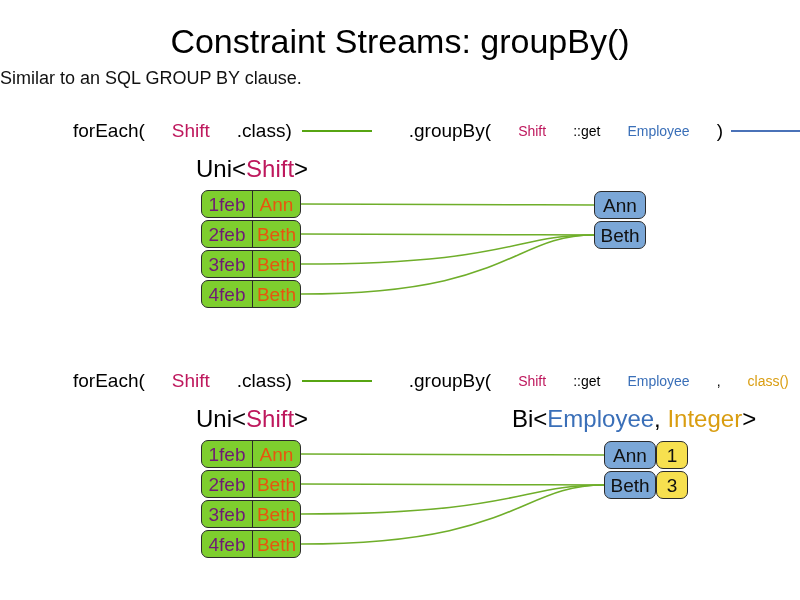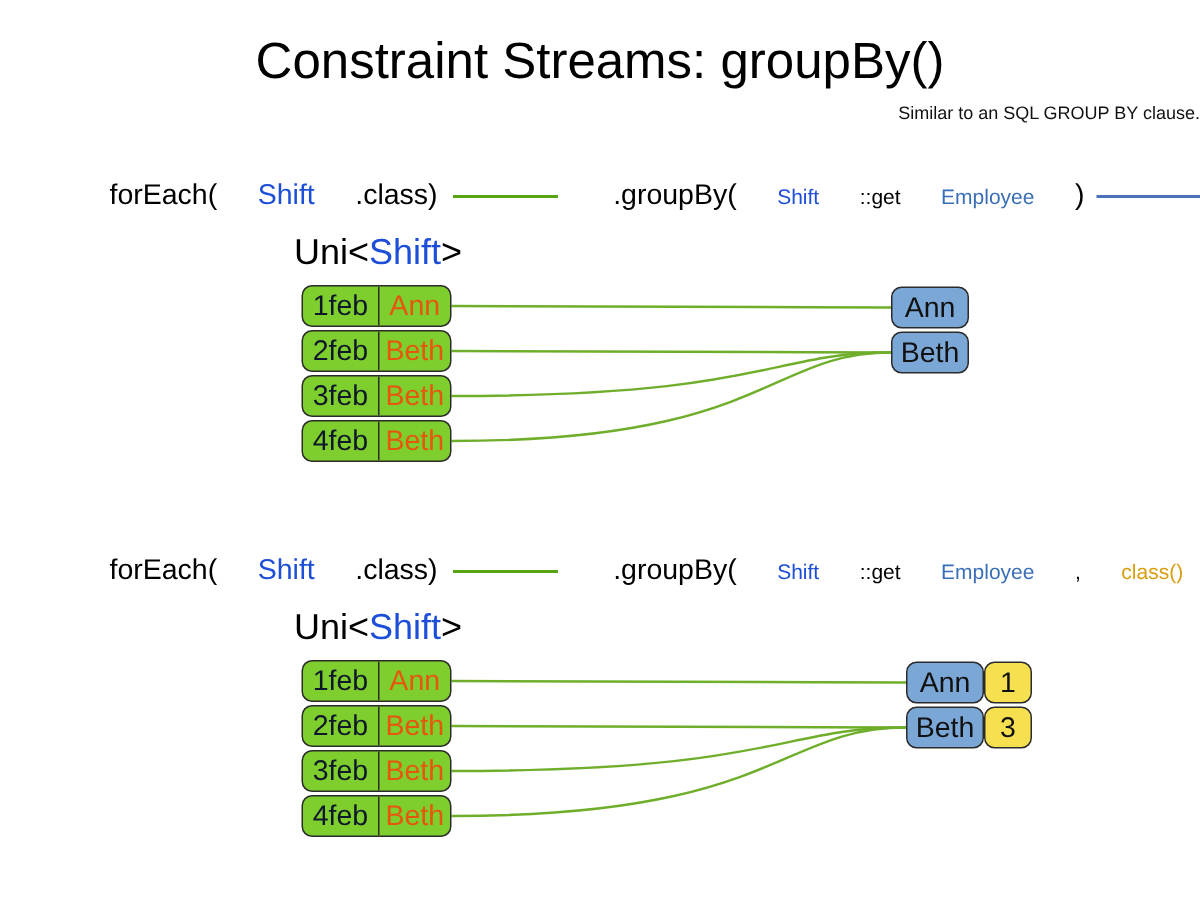--- a/index.html
+++ b/index.html
@@ -40,39 +40,39 @@
     font-weight: normal;
     letter-spacing: 0px;
     color: #000;
     white-space: nowrap;
   }
   .subtitle {
     position: absolute;
     left: 0;
     top: 68px;
     width: 800px;
-    text-align: right;
-    font-size: 12px;
+    text-align: left;
+    font-size: 18px;
     color: #111;
     white-space: nowrap;
   }
 
   
   .code-row {
     position: absolute;
     left: 46px;
     height: 26px;
     display: flex;
     align-items: center;
     font-size: 19px;
     white-space: nowrap;
   }
   .code-row .seg { display: inline-block; margin-left: 27px; }
   .sm { font-size: 14px; }
-  .g  { color: #1d4ed8; }
+  .g  { color: #be185d; }
   .b  { color: #3a6fb8; }
   .o  { color: #d99d10; }
   .k  { color: #000000; }
   .dots {
     font-size: 19px;
     color: #000;
     letter-spacing: 1px;
   }
   .conn {
     display: inline-block;
@@ -106,21 +106,21 @@
     box-sizing: border-box;
     display: flex;
     align-items: center;
     justify-content: center;
     font-size: 19px;
     line-height: 1;
   }
   .cell.divider { border-right: 1.6px solid #2b2b2b; }
 
   .card.shift { background: #7ece2e; }
-  .card.shift .cell.date { color: #0f172a; width: 52px; }
+  .card.shift .cell.date { color: #701a75; width: 52px; }
   .card.shift .cell.name { color: #e8550e; width: 48px; }
 
   .card.employee { background: #7ba7d7; }
   .card.employee .cell.emp { color: #111111; }
 
   .card.count { background: #f7e04f; }
   .card.count .cell.num { color: #111111; }
 </style>
 </head>
 <body>
@@ -193,20 +193,21 @@
       <span class="seg b sm">Employee</span>
       <span class="seg k sm">, </span>
       <span class="seg o sm">class()</span>
       <span class="seg k">)</span>
     <span class="conn purple" style="width:107px;margin:0 8px;"></span>
     <span class="dots">...</span>
   </div>
 
   <div class="type-label" style="left:196px; top:405px;"><span class="k">Uni&lt;</span><span class="g">Shift</span><span class="k">&gt;</span></div>
 
+  <div class="type-label" style="left:512px; top:405px;"><span class="k">Bi&lt;</span><span class="b">Employee</span><span class="k">, </span><span class="o">Integer</span><span class="k">&gt;</span></div>
 
   <div class="card shift" id="d1-s0" style="left:201px; top:440px; width:100px; height:28px;">
     <div class="cell date divider">1feb</div>
     <div class="cell name">Ann</div>
   </div>
   <div class="card shift" id="d1-s1" style="left:201px; top:470px; width:100px; height:28px;">
     <div class="cell date divider">2feb</div>
     <div class="cell name">Beth</div>
   </div>
   <div class="card shift" id="d1-s2" style="left:201px; top:500px; width:100px; height:28px;">

